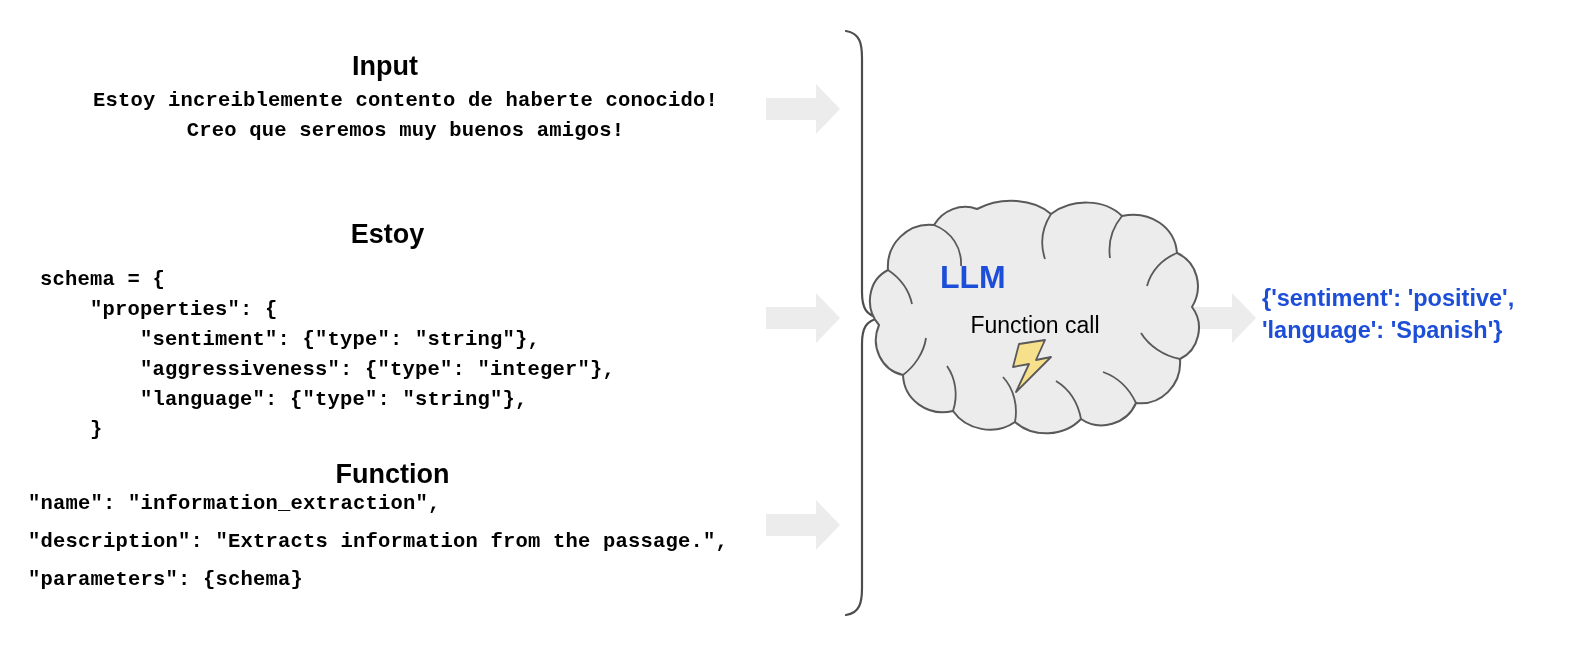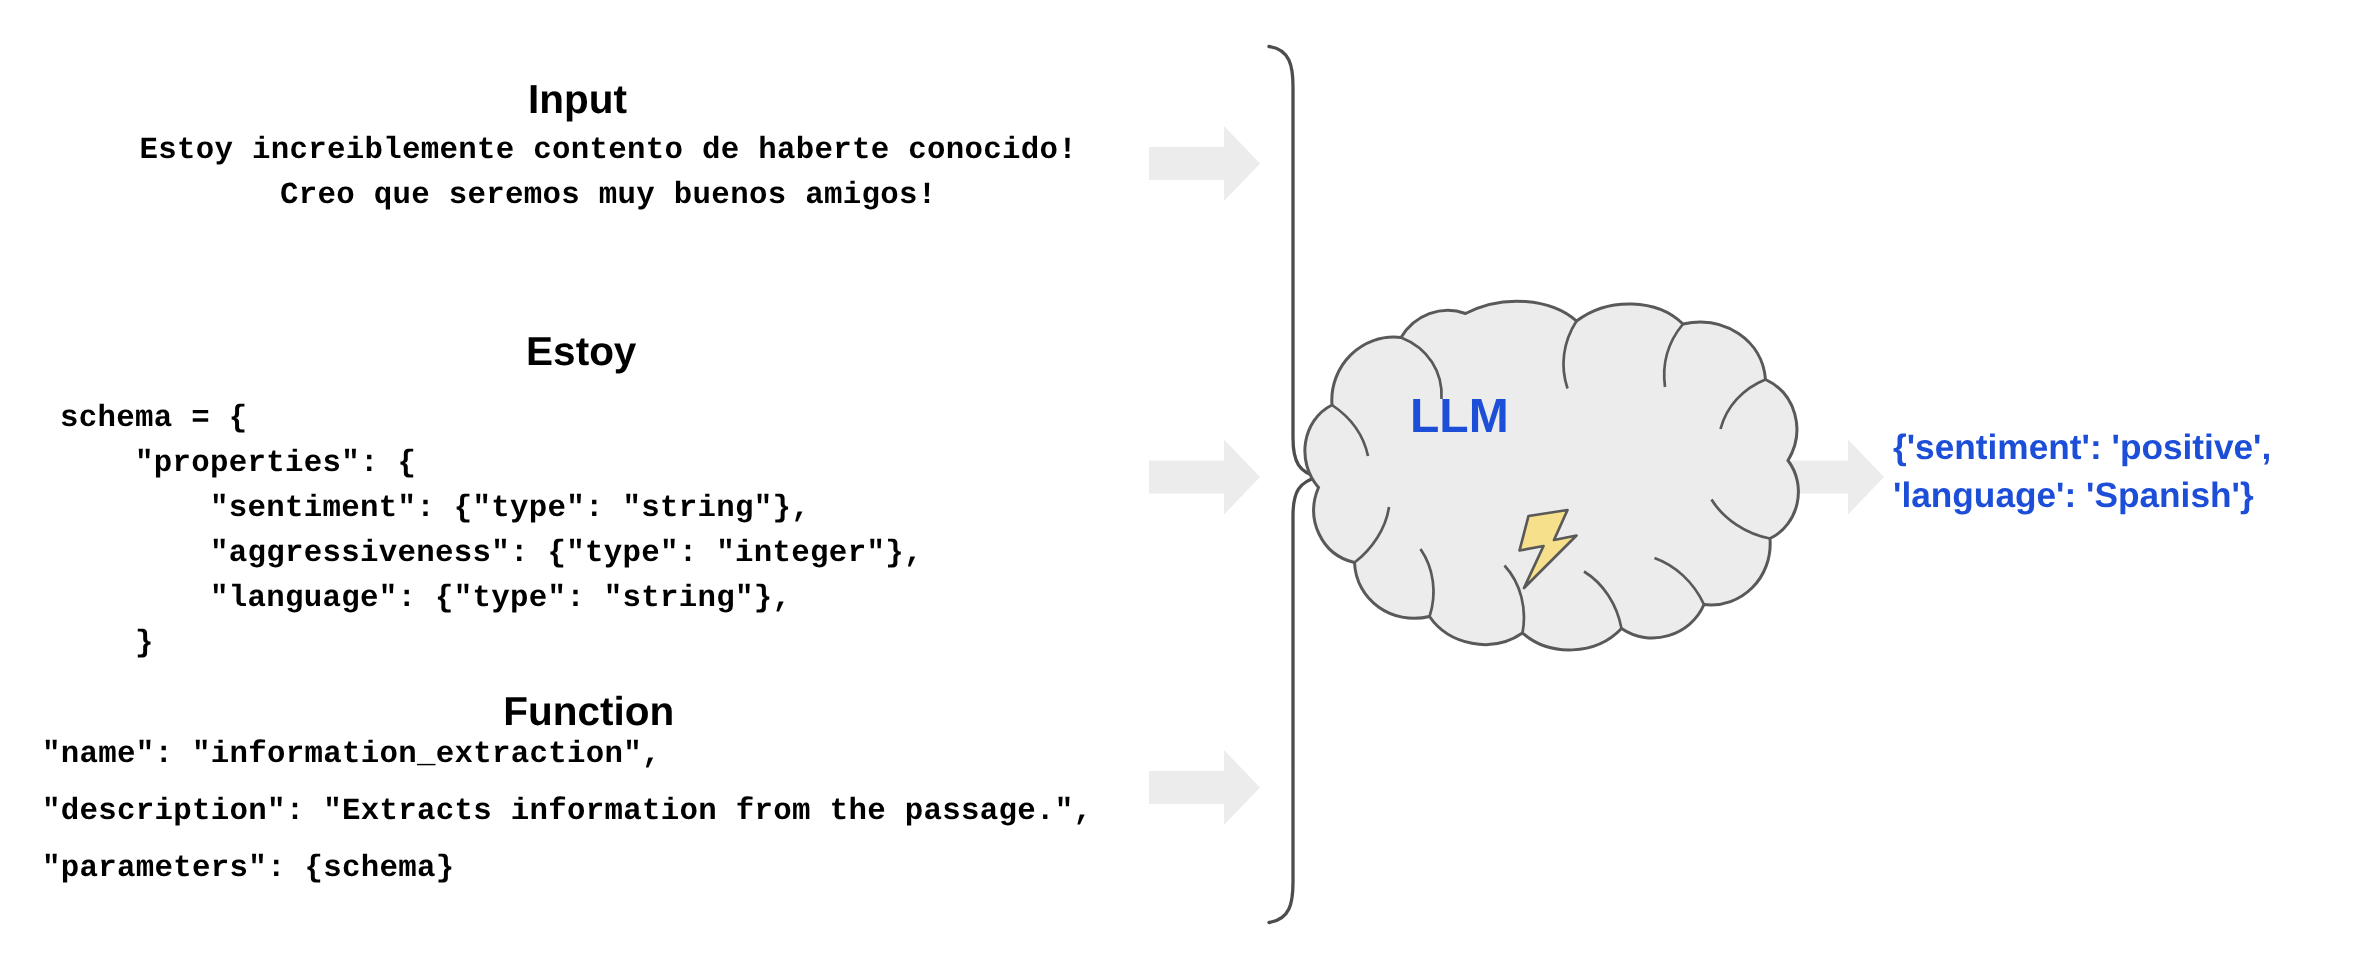--- a/index.html
+++ b/index.html
@@ -190,17 +190,18 @@
 
   <div class="abs heading" id="function-heading">Function</div>
 
   <div class="abs" id="function-block">
     <div class="fn-line">"name": "information_extraction",</div>
     <div class="fn-line">"description": "Extracts information from the passage.",</div>
     <div class="fn-line">"parameters": {schema}</div>
   </div>
 
   <div class="abs" id="llm-label">LLM</div>
+  <div class="abs" id="function-call-label">Function call</div>
 
   <div class="abs" id="output-text">{'sentiment': 'positive',
 'language': 'Spanish'}</div>
 
 </div>
 
 </body></html>

